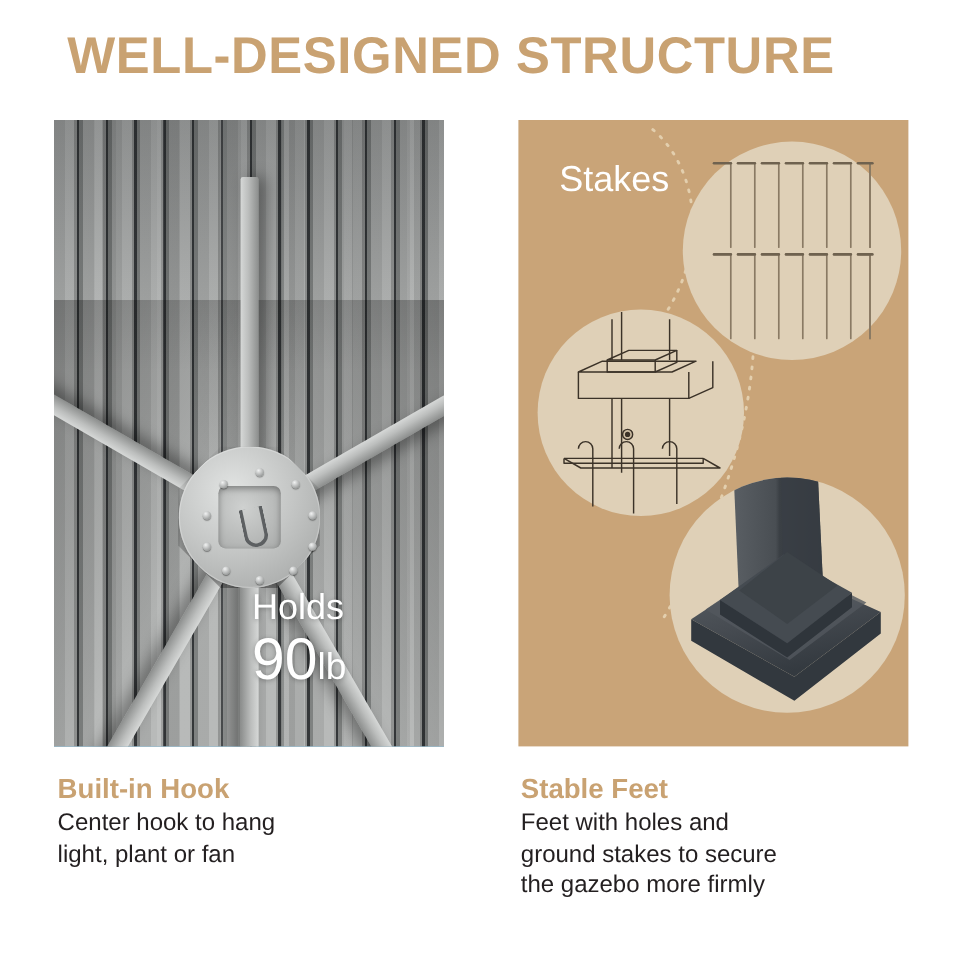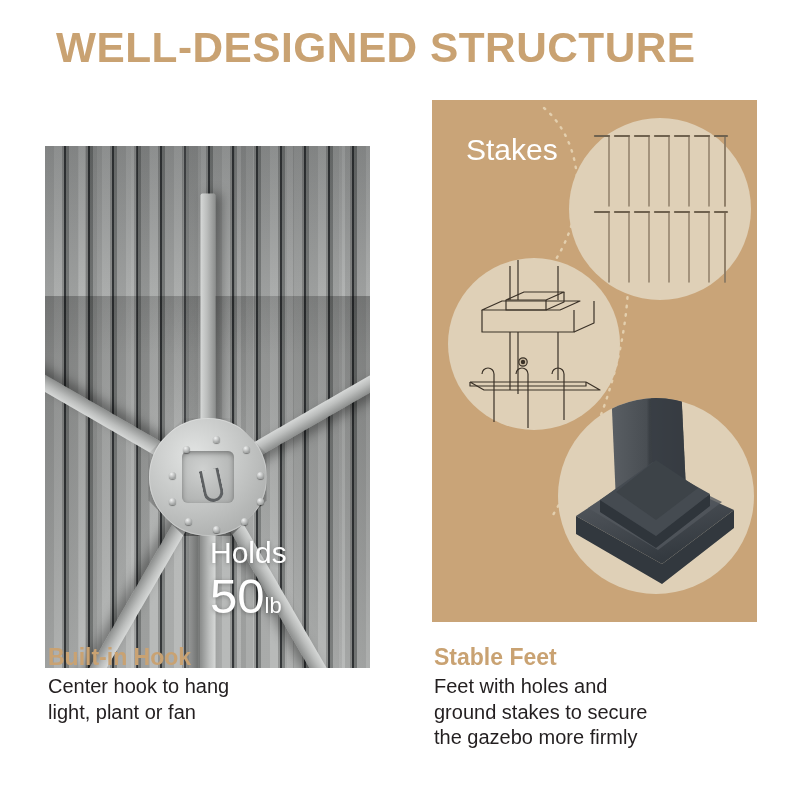--- a/index.html
+++ b/index.html
@@ -40,21 +40,20 @@
 
   
   .panel-left {
     position: absolute;
     left: 45px;
     top: 100px;
     width: 325px;
     height: 522px;
     overflow: hidden;
     background: #0369a1;
-    margin-top: 46px;
   }
   .panel-right {
     position: absolute;
     left: 432px;
     top: 100px;
     width: 325px;
     height: 522px;
     overflow: hidden;
     background: #c9a478;
   }
@@ -189,21 +188,21 @@
   .holds {
     position: absolute;
     left: 165px;
     top: 392px;
     color: #ffffff;
     text-shadow: 0 1px 4px rgba(0,0,0,0.30);
     line-height: 1;
   }
   .holds .hl1 { font-size: 30px; font-weight: normal; display:block; }
   .holds .hl2 { font-size: 49px; font-weight: normal; display:block; margin-top: 4px; }
-  .holds .hl2 .unit { font-size: 22px; }
+  .holds .hl2 .unit { font-size: 31px; }
 
   
   .circle {
     position: absolute;
     border-radius: 50%;
     background: #dfd0b7;
   }
   .circle-stakes { left: 137px; top: 18px; width: 182px; height: 182px; }
   .circle-draw   { left: 16px;  top: 158px; width: 172px; height: 172px; }
   .circle-foot   { left: 126px; top: 298px; width: 196px; height: 196px; }
@@ -275,21 +274,21 @@
       <div class="bolt" style="left:212px; top:326px;"></div>
       <div class="bolt" style="left:124px; top:352px;"></div>
       <div class="bolt" style="left:212px; top:352px;"></div>
       <div class="bolt" style="left:140px; top:372px;"></div>
       <div class="bolt" style="left:168px; top:380px;"></div>
       <div class="bolt" style="left:196px; top:372px;"></div>
     </div>
 
     <div class="holds">
       <span class="hl1">Holds</span>
-      <span class="hl2"><span>50</span><span class="unit">lb</span></span>
+      <span class="hl2"><span>90</span><span class="unit">lb</span></span>
     </div>
   </div>
 
   <div class="panel-right">
 
     <svg class="arrow-svg" width="325" height="522" viewBox="0 0 325 522">
       <path d="M112 8 C 150 40, 160 110, 118 168" fill="none" stroke="#e3cfae" stroke-width="2.4" stroke-linecap="round" stroke-dasharray="1.5 7"></path>
       <polygon points="122,162 102,176 123,184" fill="#e0cfb3"></polygon>
       <path d="M188 96 C 210 190, 190 300, 118 420" fill="none" stroke="#e3cfae" stroke-width="2.4" stroke-linecap="round" stroke-dasharray="1.5 7"></path>
       <polygon points="128,210 108,224 129,232" fill="#e0cfb3" transform="translate(-2,42)"></polygon>

